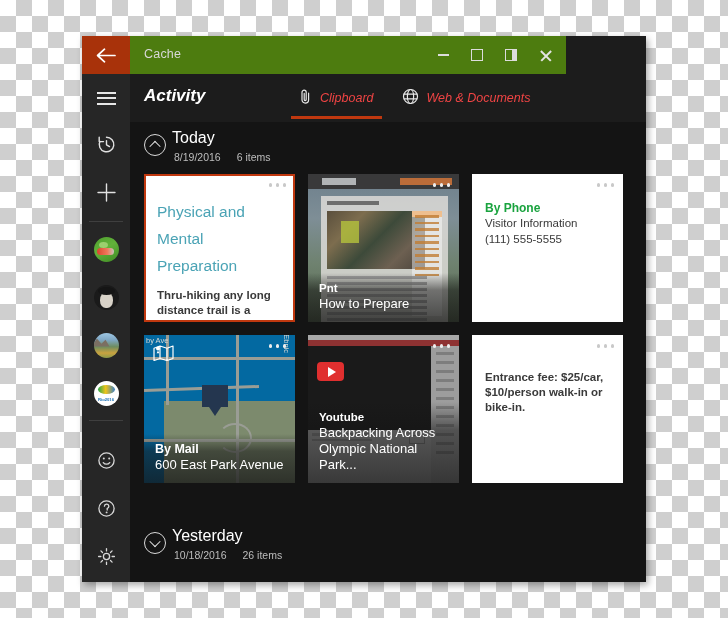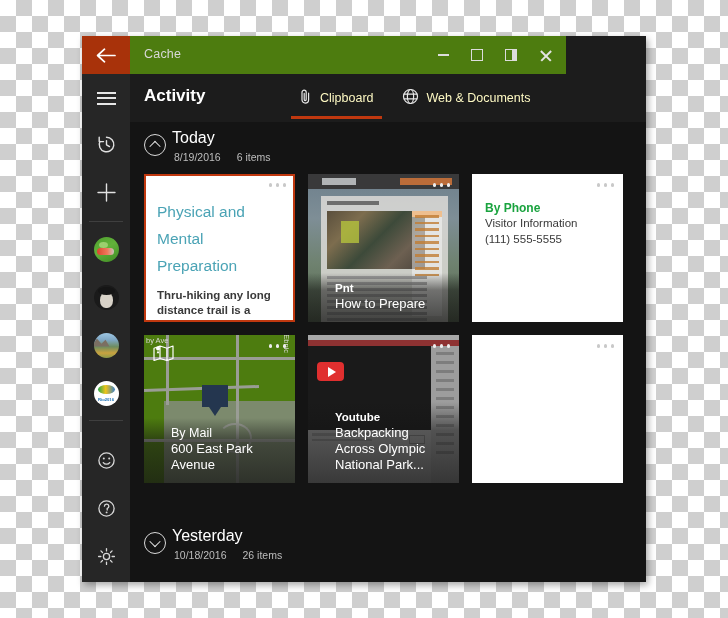--- a/index.html
+++ b/index.html
@@ -50,25 +50,25 @@
   .av2:after{content:"";position:absolute;left:4px;top:2px;width:17px;height:8px;border-radius:50%;background:#151515;}
   .av3{background:linear-gradient(180deg,#9dc6e3 0%,#7fa7c4 28%,#6e8c5f 55%,#c9a23f 80%,#8a9a4a 100%);}
   .av3:before{content:"";position:absolute;left:-2px;top:5px;width:18px;height:9px;background:#7b6f62;
     clip-path:polygon(0 100%,30% 10%,55% 70%,78% 25%,100% 100%);}
   .av4{background:#ffffff;}
   .av4:before{content:"";position:absolute;left:4px;top:4px;width:17px;height:9px;border-radius:50%;
     background:linear-gradient(90deg,#2aa84a,#f0c419 45%,#3a7fc4);}
   .av4-txt{position:absolute;left:0;right:0;bottom:4px;text-align:center;font-size:4.2px;color:#1a6fb5;font-weight:bold;}
   .sb-bottom{position:absolute;left:0;bottom:0;width:48px;}
   
-  .hdr{position:absolute;left:48px;top:38px;width:516px;height:48px;background:#1c1c1c;}
+  .hdr{position:absolute;left:48px;top:38px;width:516px;height:48px;background:#1c1c1c;font-style:italic;}
   .hdr-title{position:absolute;left:14px;top:12px;font-size:17px;font-weight:bold;color:#fff;}
   .tabs{position:absolute;left:155px;top:0;height:48px;display:flex;align-items:center;}
   .tab{height:48px;display:flex;align-items:center;gap:8px;padding:0 14px;cursor:pointer;position:relative;}
-  .tab-label{font-size:12.5px;color:#fef9c3;}
+  .tab-label{font-size:12.5px;color:#ef4444;}
   .tab.active:after{content:"";position:absolute;left:6px;right:6px;bottom:3px;height:3px;background:#c0380f;}
   
   .content{position:absolute;left:48px;top:86px;width:516px;height:460px;background:#141414;overflow:hidden;}
   .group-hdr{position:relative;height:44px;padding:8px 0 0 14px;}
   .chev{position:absolute;left:14px;top:12px;width:20px;height:20px;border-radius:50%;border:1.5px solid #d9d9d9;
     display:flex;align-items:center;justify-content:center;cursor:pointer;}
   .chev i{display:block;width:7px;height:7px;border-left:1.6px solid #e8e8e8;border-top:1.6px solid #e8e8e8;}
   .chev.up i{transform:rotate(45deg) translate(1px,1px);}
   .chev.down i{transform:rotate(-135deg) translate(1px,1px);}
   .grp-name{position:absolute;left:42px;top:7px;font-size:16px;color:#ffffff;}
@@ -97,26 +97,26 @@
   .tp-doc{position:absolute;left:13px;top:22px;right:11px;bottom:0;background:rgba(224,222,218,.82);}
   .tp-h{position:absolute;left:6px;top:5px;width:52px;height:4px;background:#6e6e6e;}
   .tp-img{position:absolute;left:6px;top:15px;width:98px;height:58px;
     background:linear-gradient(135deg,#5a4f3d 0%,#7d6d4e 25%,#3d4a3a 50%,#6d6051 75%,#4a443c 100%);}
   .tp-img:after{content:"";position:absolute;left:14px;top:10px;width:18px;height:22px;background:#b4c23c;opacity:.8;}
   .tp-side{position:absolute;right:6px;top:15px;width:30px;bottom:6px;background:rgba(255,255,255,.45);}
   .tp-side-h{position:absolute;right:6px;top:15px;width:30px;height:6px;background:#e08b33;}
   .tp-lines{position:absolute;left:6px;top:80px;width:100px;}
   .tp-lines i{display:block;height:2.5px;background:#8e8e8e;margin-bottom:3.5px;opacity:.75;}
   .tp-side i{display:block;height:2.5px;background:#c07d33;margin:4px 3px;opacity:.8;}
-  .thumb-overlay{position:absolute;left:0;right:0;bottom:0;padding:8px 27px 10px;
+  .thumb-overlay{position:absolute;left:0;right:0;bottom:0;padding:8px 11px 10px;
     background:linear-gradient(180deg,rgba(20,20,20,0) 0%,rgba(20,20,20,.55) 35%,rgba(20,20,20,.75) 100%);}
   .ov-src{font-size:11.5px;font-weight:bold;color:#ffffff;line-height:15px;}
   .ov-title{font-size:13px;color:#ffffff;line-height:16px;}
   
-  .thumb-map{position:absolute;inset:0;background:#4d7c0f;padding-left:43px;}
+  .thumb-map{position:absolute;inset:0;background:#0369a1;padding-left:43px;}
   .map-green{position:absolute;left:20px;top:66px;right:0;bottom:0;background:#7c8a6d;}
   .map-road{position:absolute;background:#9a9d95;}
   .mr1{left:0;top:22px;width:100%;height:3px;}
   .mr2{left:0;top:52px;width:76%;height:2.5px;transform:rotate(-2deg);}
   .mr3{left:92px;top:0;width:2.5px;height:100%;}
   .mr4{left:22px;top:0;width:2.5px;height:70px;}
   .mr5{left:0;top:104px;width:100%;height:2.5px;}
   .mloop{position:absolute;left:74px;top:88px;width:30px;height:26px;border:2.5px solid #9a9d95;border-radius:50%;border-left-color:transparent;}
   .map-pin{position:absolute;left:58px;top:50px;width:26px;height:22px;background:#24364f;}
   .map-pin:after{content:"";position:absolute;left:7px;top:22px;border-left:6px solid transparent;
@@ -375,21 +375,21 @@
                   <path d="M5 6.4 3.6 9.2h2.8L5 6.4Z" fill="#fff"></path>
               </svg>
             </span>
           </div>
           <div class="dots light">
               <i></i>
               <i></i>
               <i></i>
             </div>
           <div class="thumb-overlay">
-            <div class="ov-src" style="font-weight:normal;font-size:12.5px;">By Mail</div>
+            <div class="ov-src" style="font-weight:bold;font-size:12.5px;">By Mail</div>
             <div class="ov-title">600 East Park Avenue</div>
           </div>
         </div>
 
         <div class="card">
           <div class="thumb-yt">
             <div class="yt-top"></div>
             <div class="yt-player">
               <div class="yt-play">
                   <i></i>
@@ -426,20 +426,21 @@
           </div>
         </div>
 
         <div class="card">
           <div class="dots">
               <i></i>
               <i></i>
               <i></i>
             </div>
           <div class="c-pad" style="padding-top:28px;">
+            <div class="c-body" style="margin-top:7px;">Entrance fee: $25/car, $10/person walk-in or bike-in.</div>
           </div>
         </div>
 
       </div>
     </div>
 
     <div class="group-hdr yesterday">
       <div class="chev down" style="left:0;">
           <i></i>
         </div>

